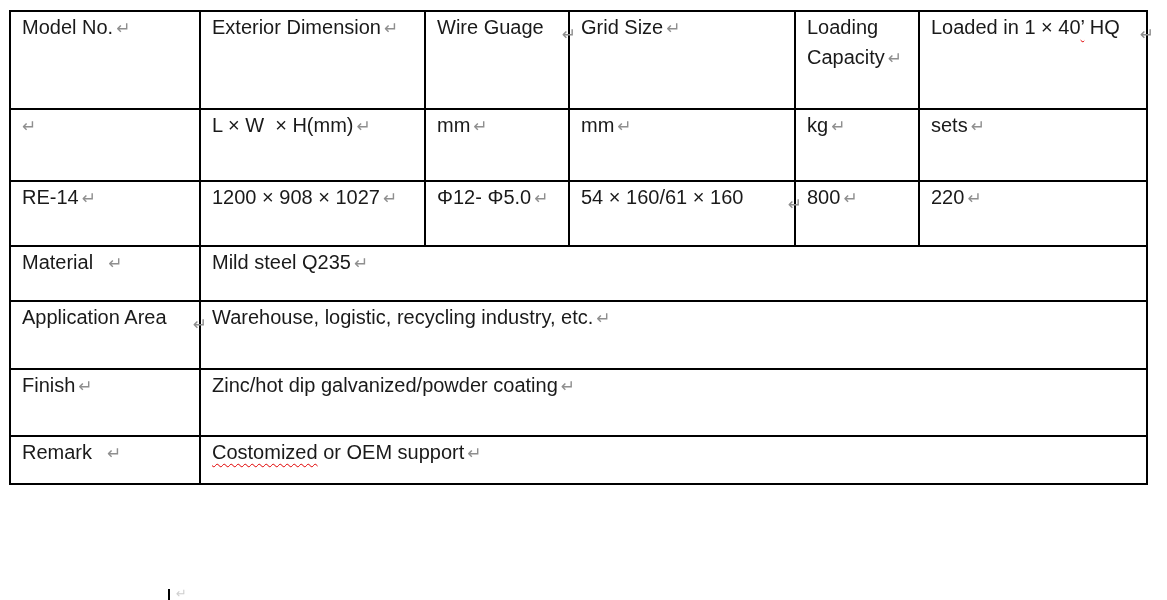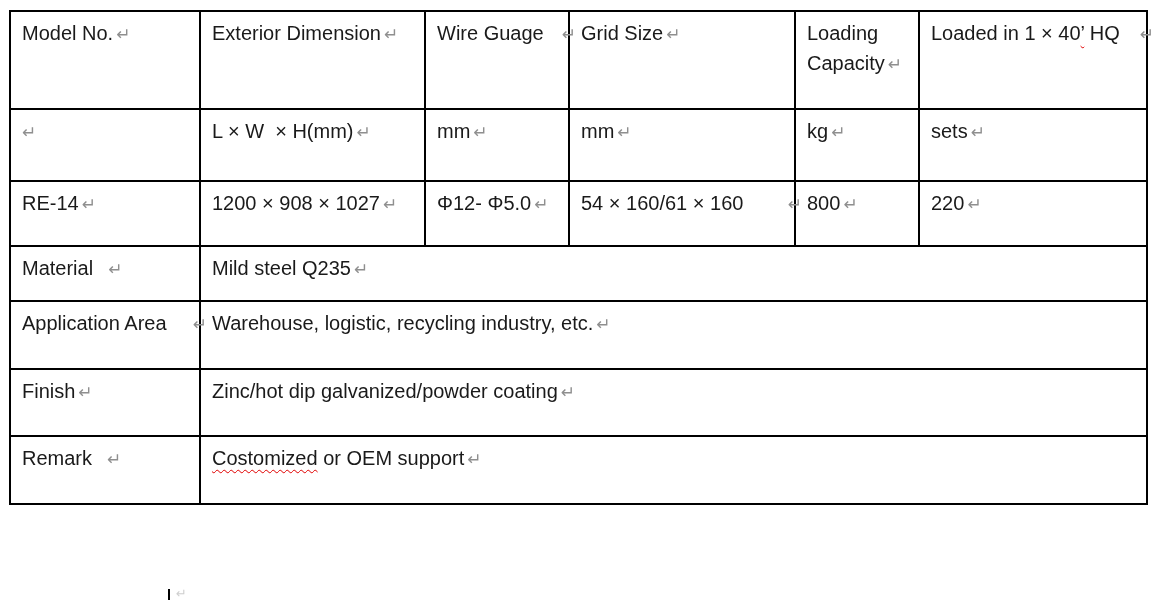--- a/index.html
+++ b/index.html
@@ -13,34 +13,34 @@
   }
   table.doc-table{
     position:absolute;left:9px;top:10px;
     width:1137px;
     border-collapse:collapse;
     table-layout:fixed;
   }
   .doc-table td{
     border:2px solid #000000;
     vertical-align:top;
-    padding:6px 8px 4px 11px;
+    padding:0 8px 4px 11px;
     font-size:20px;
     line-height:30px;
     overflow:visible;
     position:relative;
   }
   tr.r1{height:98px;}
   tr.r2{height:72px;}
   tr.r3{height:65px;}
   tr.r4{height:55px;}
   tr.r5{height:68px;}
   tr.r6{height:69px;}
   tr.r7{height:67px;border-radius:16px;}
-  tr.r8{height:68px;}
+  tr.r8{height:48px;}
   .t{white-space:pre-wrap;}
   .mark{
     font-family:"DejaVu Sans", sans-serif;
     color:#8f8f8f;
     font-size:17px;
     margin-left:3px;
     user-select:none;
   }
   .mark-gap{margin-left:15px;}
   .mark-clip{

